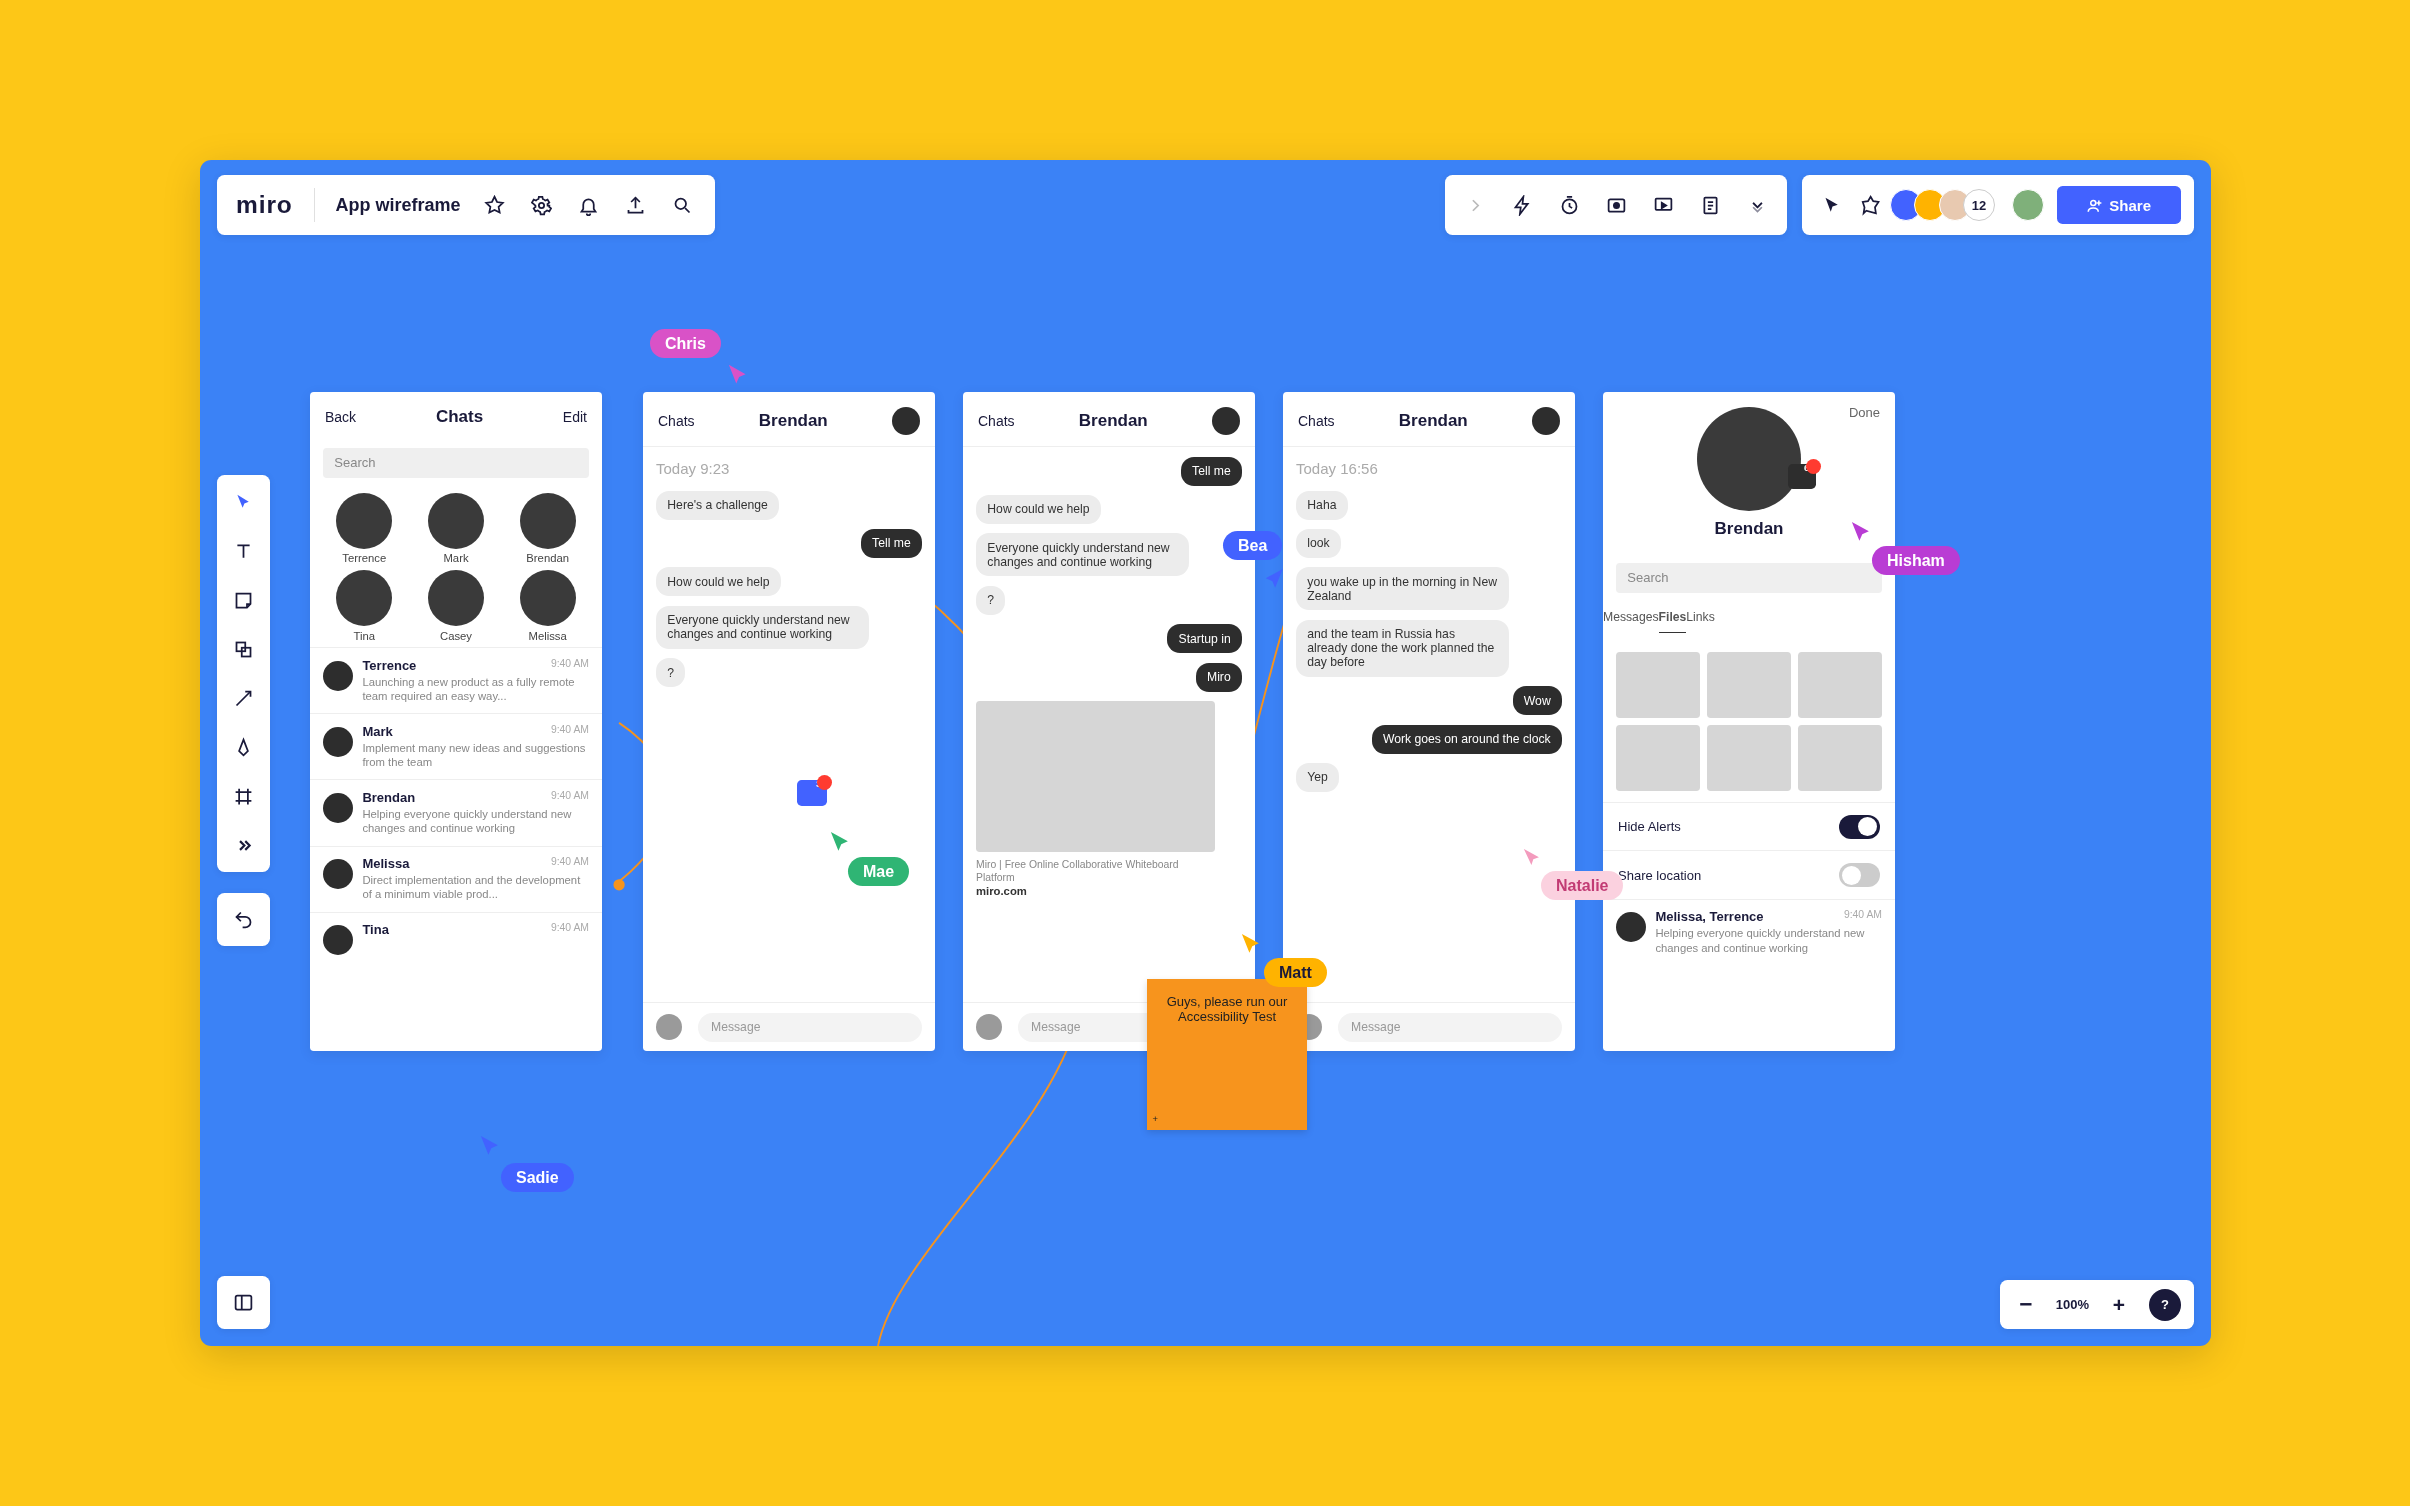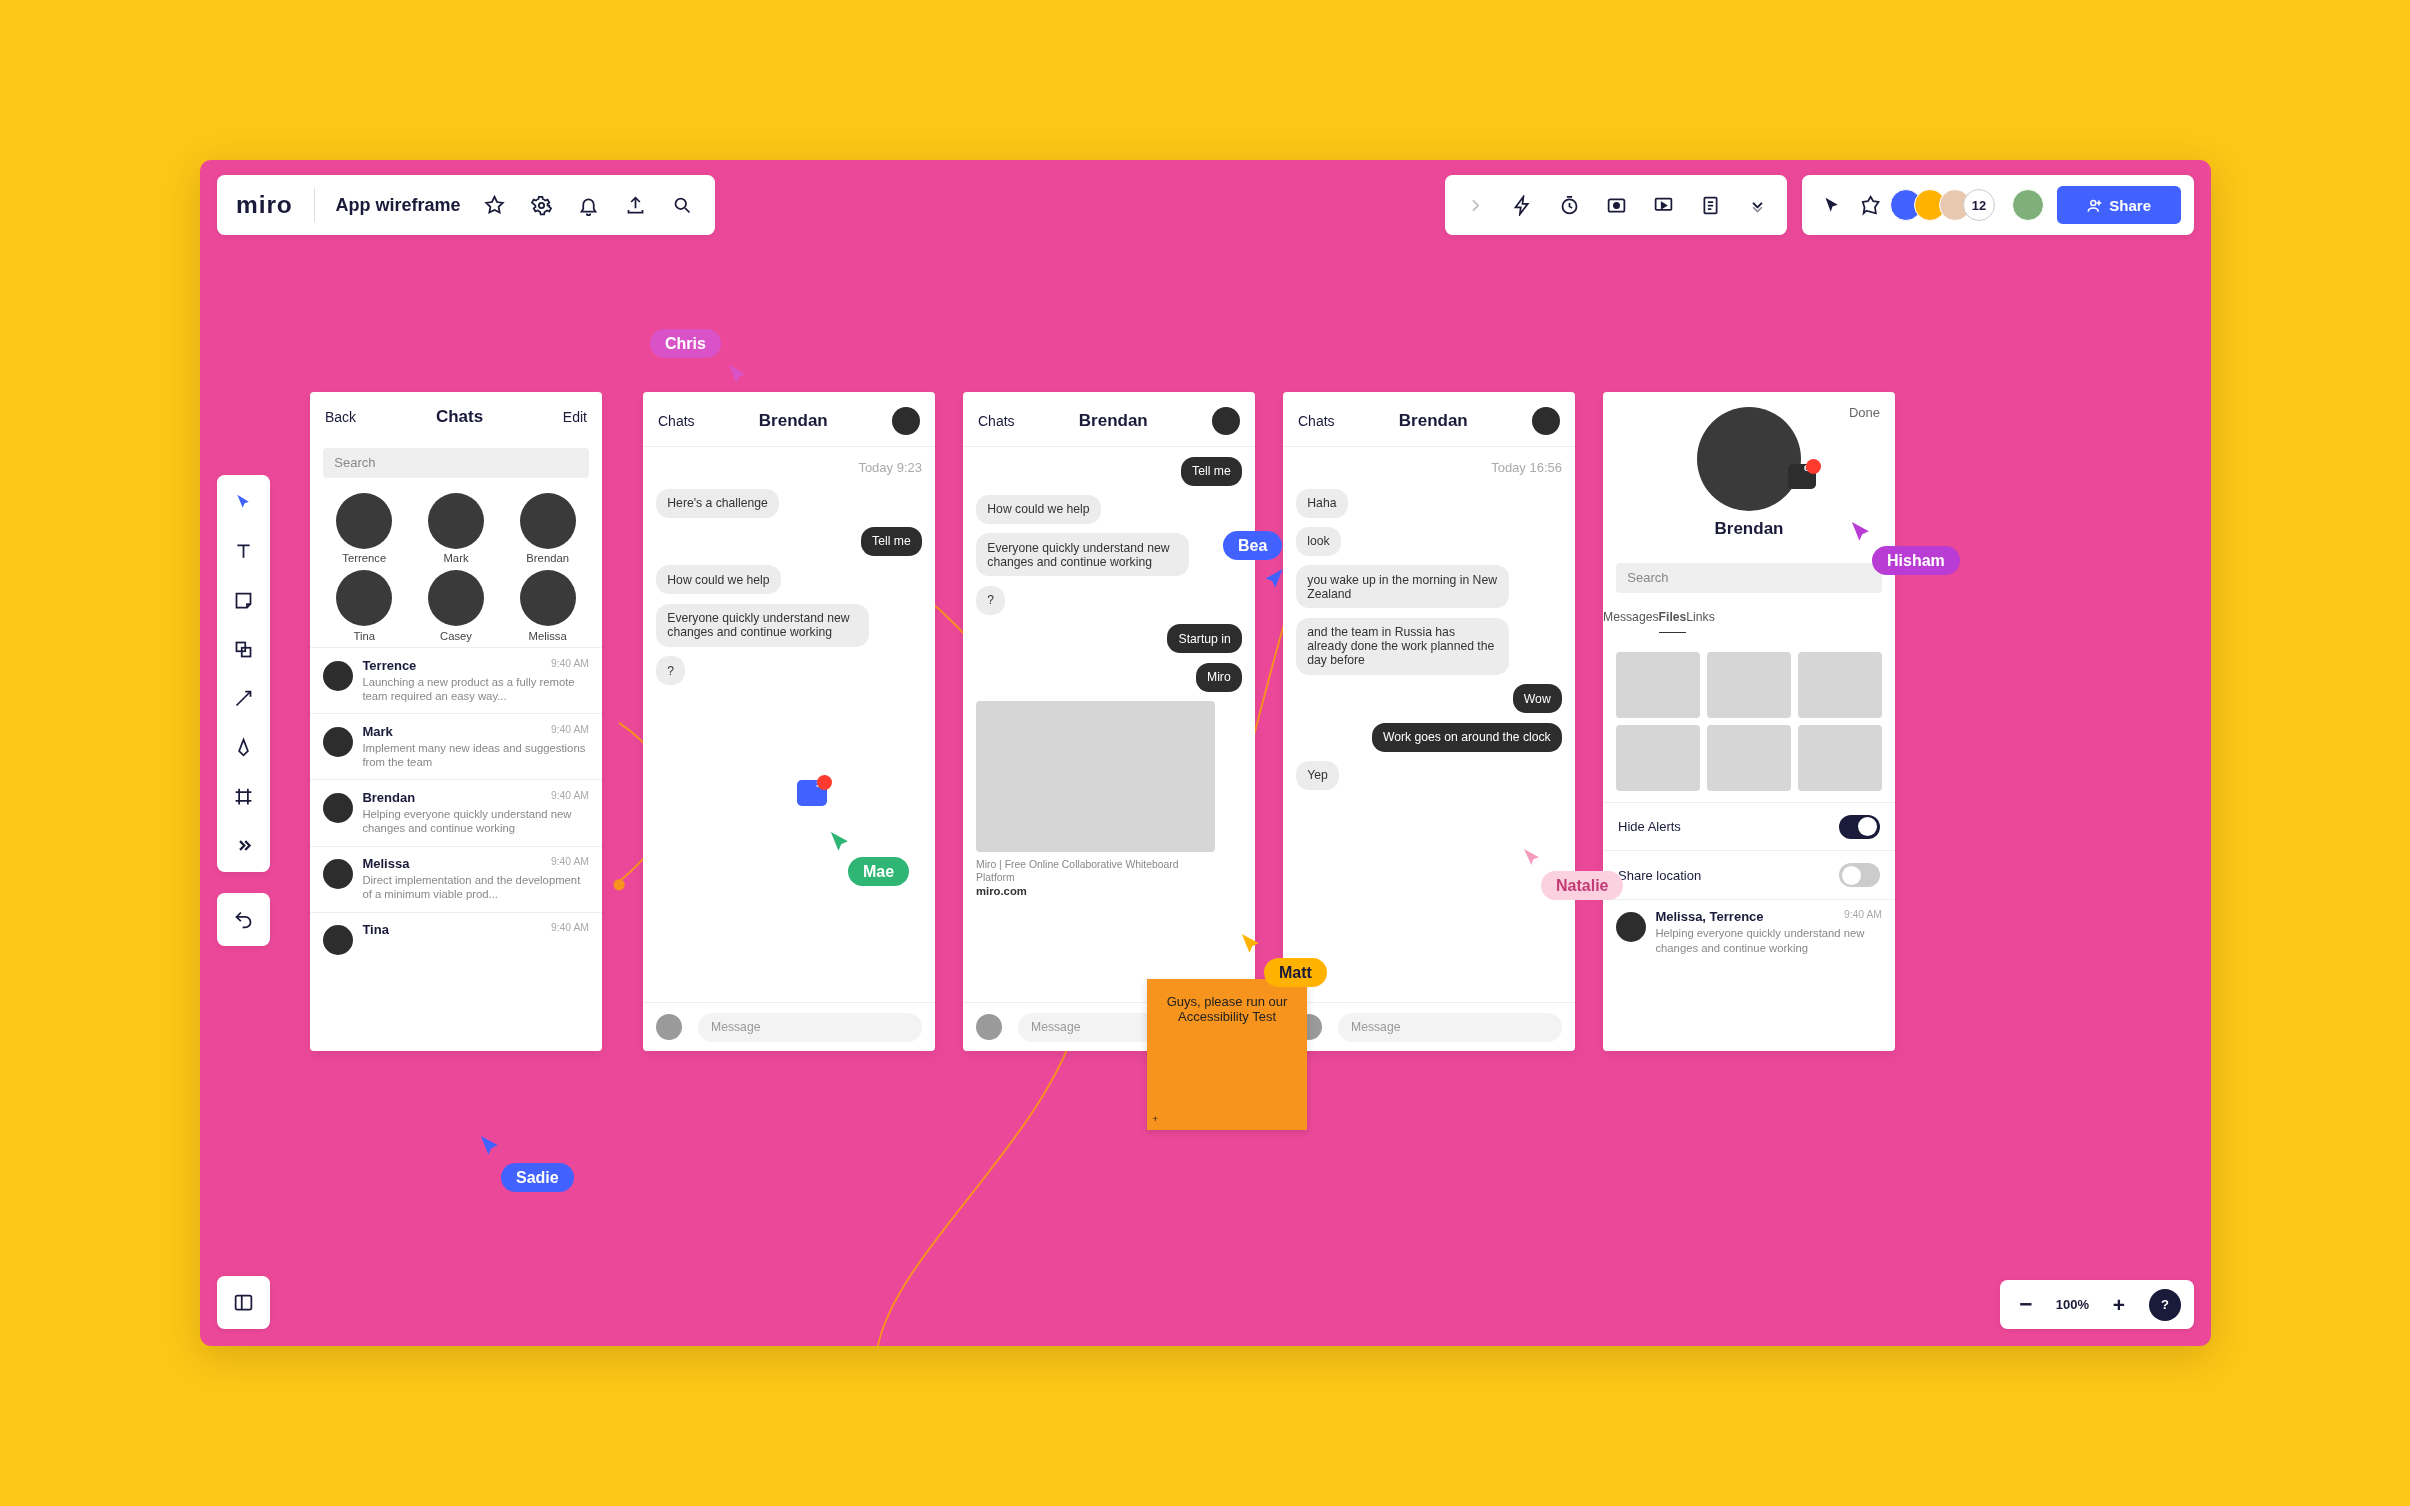--- a/index.html
+++ b/index.html
@@ -8,21 +8,21 @@
   background: #fdc717;
   width: 2411px; height: 1507px;
   position: relative;
   font-size: 13px;
   color: #1a1a3a;
 }
 .board {
   position: absolute;
   left: 200px; top: 160px;
   width: 2011px; height: 1186px;
-  background: #ec4899;
+  background: #3b82f6;
   border-radius: 11.3px;
   box-shadow: 0 9.4px 38px rgba(0,0,0,0.15);
   overflow: hidden;
 }
 
 
 .topbar-left {
   position: absolute; left: 17px; top: 15px;
   background: #fff; border-radius: 7.5px; height: 60px;
   display: flex; align-items: center; padding: 0 19px; gap: 21px;
@@ -110,21 +110,21 @@
 .chat-item { display: flex; gap: 9.4px; padding: 9.4px 13px; border-top: 0.9px solid #eee; }
 .chat-item .dot { width: 30px; height: 30px; border-radius: 50%; background: #2d2d2d; flex: none; margin-top: 2.8px; }
 .chat-item .body { flex: 1; }
 .chat-item .row1 { display: flex; justify-content: space-between; }
 .chat-item .name { font-weight: 700; font-size: 13px; }
 .chat-item .time { font-size: 10.4px; color: #aaa; }
 .chat-item .preview { font-size: 11.3px; color: #888; line-height: 1.3; margin-top: 1.9px; }
 
 
 .msgs { flex: 1; padding: 9.4px 13px; display: flex; flex-direction: column; gap: 9.4px; overflow: hidden; }
-.day-stamp { text-align: right; font-size: 13px; color: #aaa; margin: 3.8px 0; }
+.day-stamp { text-align: left; font-size: 15px; color: #aaa; margin: 3.8px 0; }
 .bubble-in { align-self: flex-start; background: #ececec; color: #333; border-radius: 13px; padding: 7.5px 11.3px; font-size: 12.2px; max-width: 80%; }
 .bubble-out { align-self: flex-end; background: #2d2d2d; color: #fff; border-radius: 13px; padding: 7.5px 11.3px; font-size: 12.2px; max-width: 80%; }
 .link-card { align-self: flex-start; width: 90%; }
 .link-card .img { height: 151px; background: #d6d6d6; border-radius: 3.8px; }
 .link-card .meta { font-size: 10.4px; color: #888; margin-top: 5.6px; line-height: 1.3; }
 .link-card .domain { font-size: 11.3px; color: #333; font-weight: 600; }
 .msg-input-row { display: flex; align-items: center; gap: 16px; padding: 9.4px 13px; border-top: 0.9px solid #eee; }
 .msg-input-row .dot { width: 26px; height: 26px; border-radius: 50%; background: #9a9a9a; }
 .msg-input-row .field { flex: 1; background: #f3f3f3; border-radius: 19px; padding: 7.5px 13px; color: #999; font-size: 12.2px; }
 

